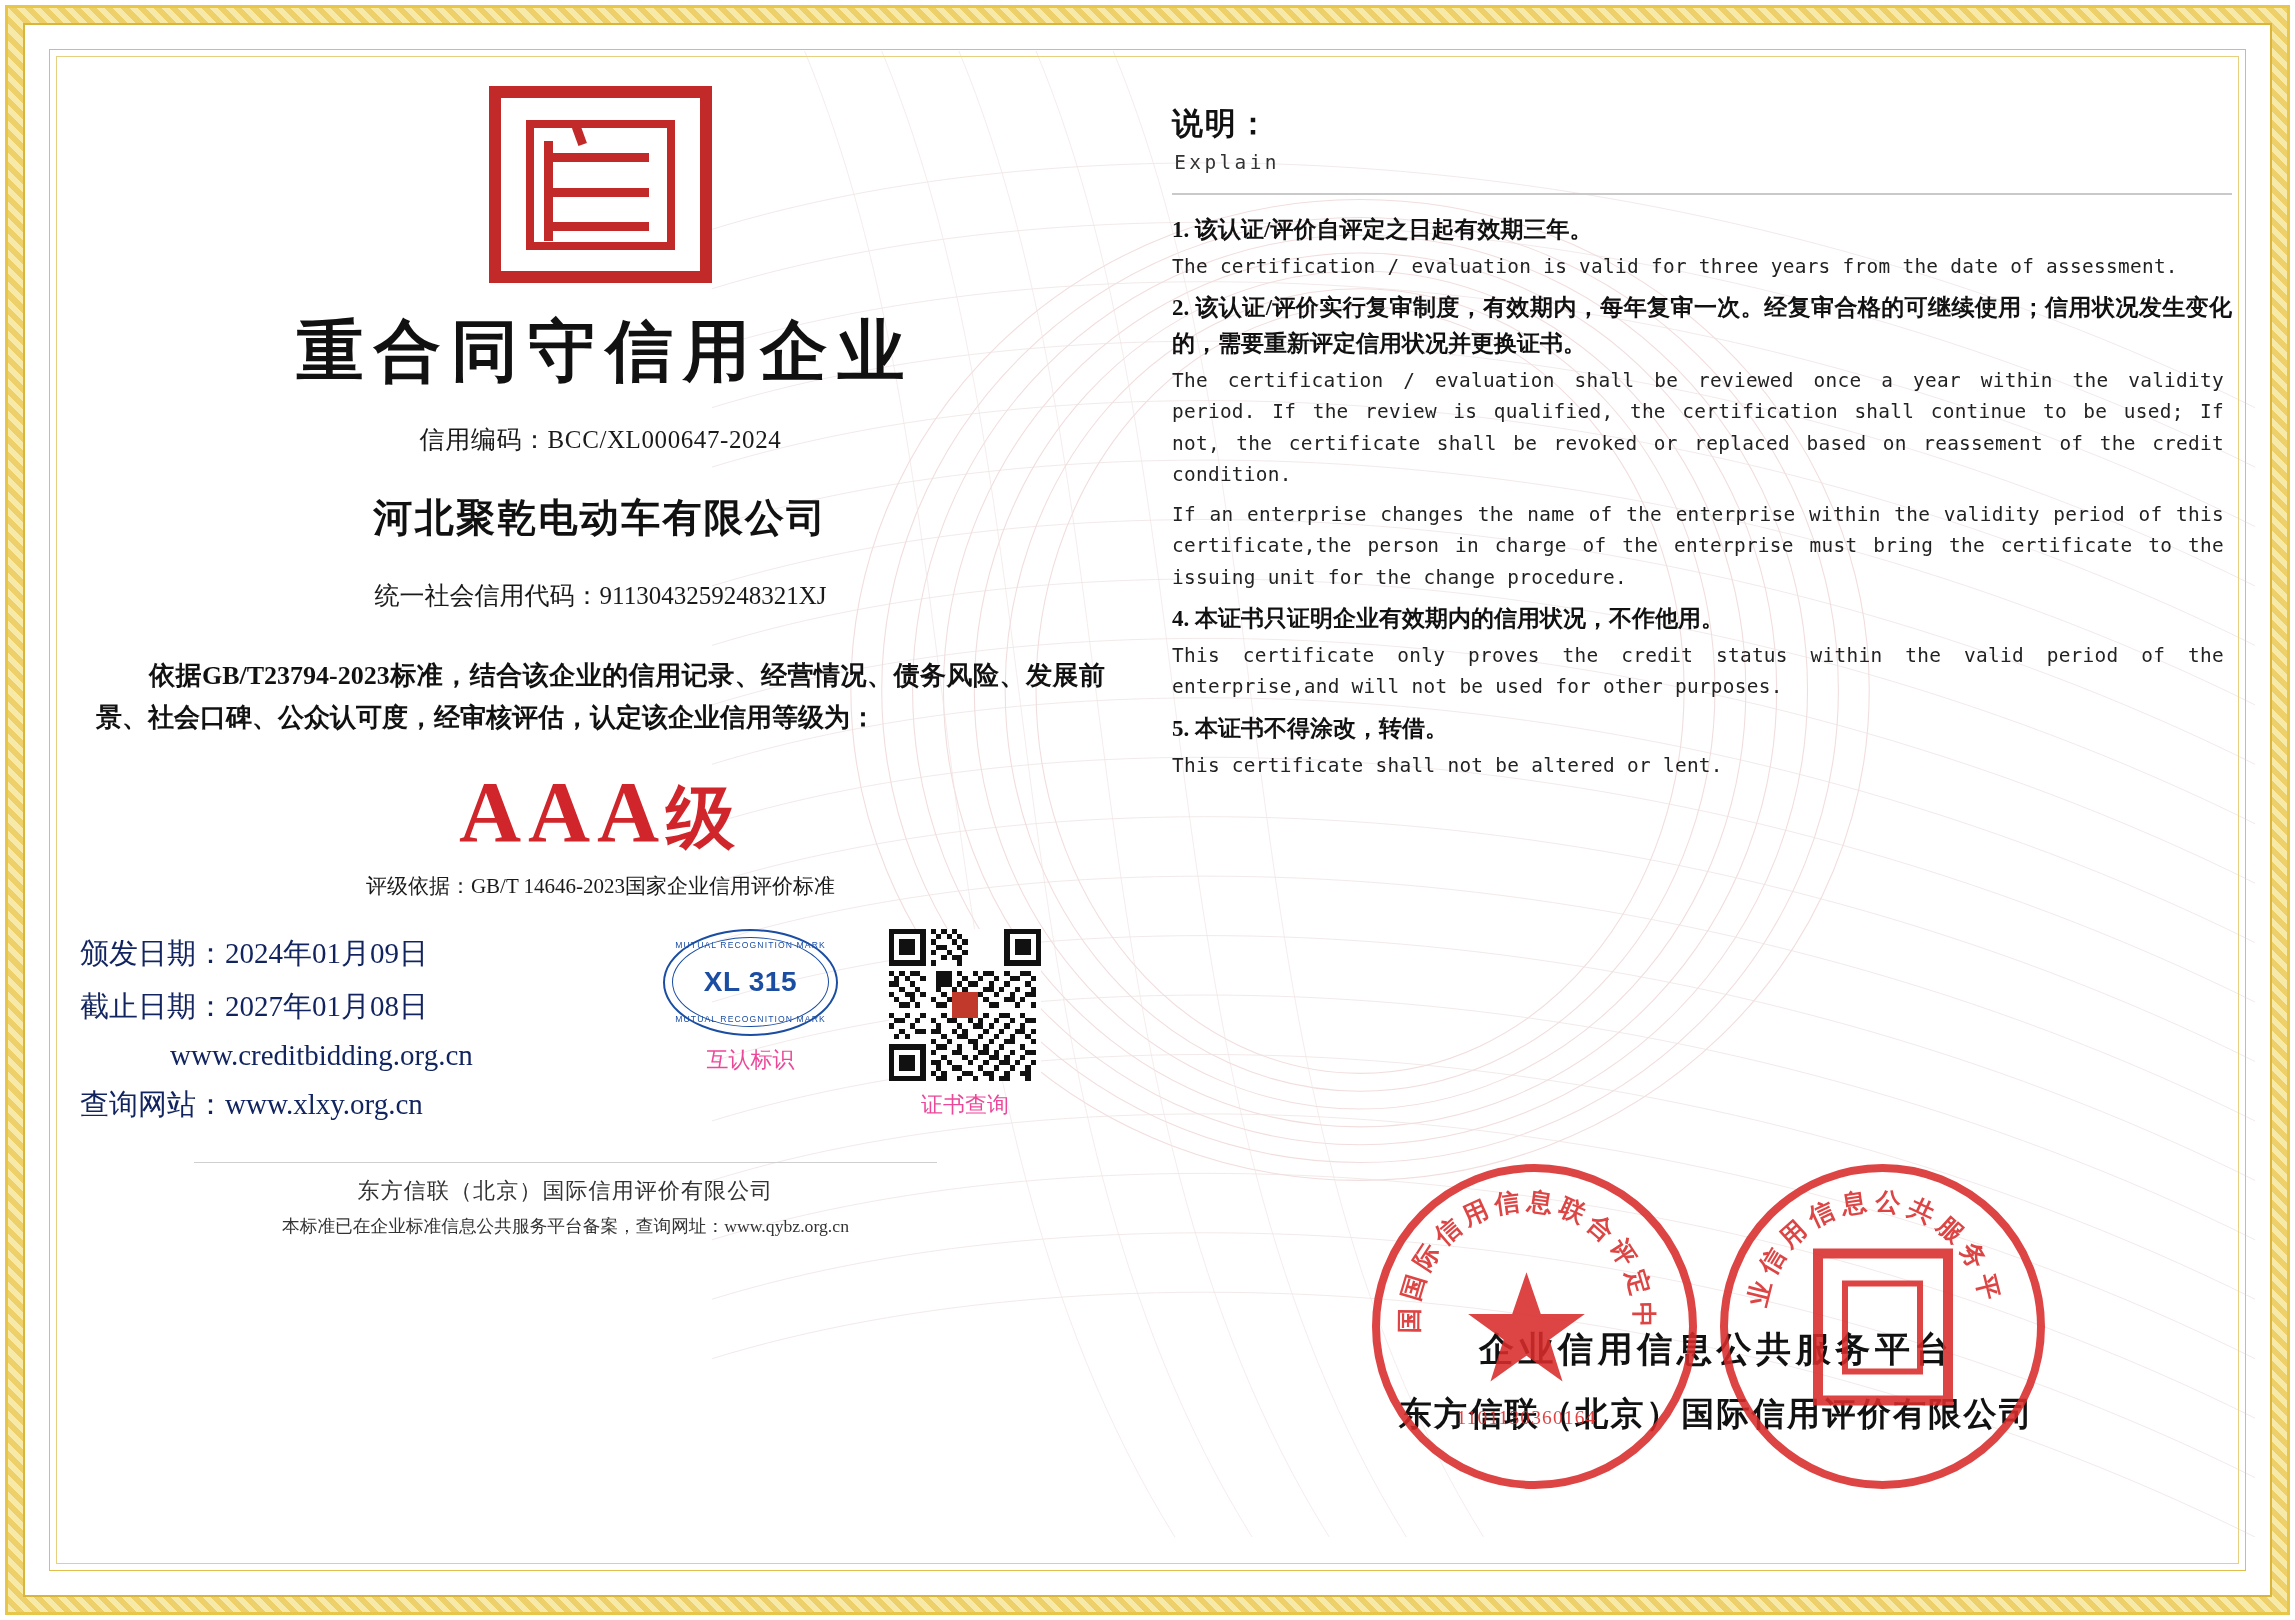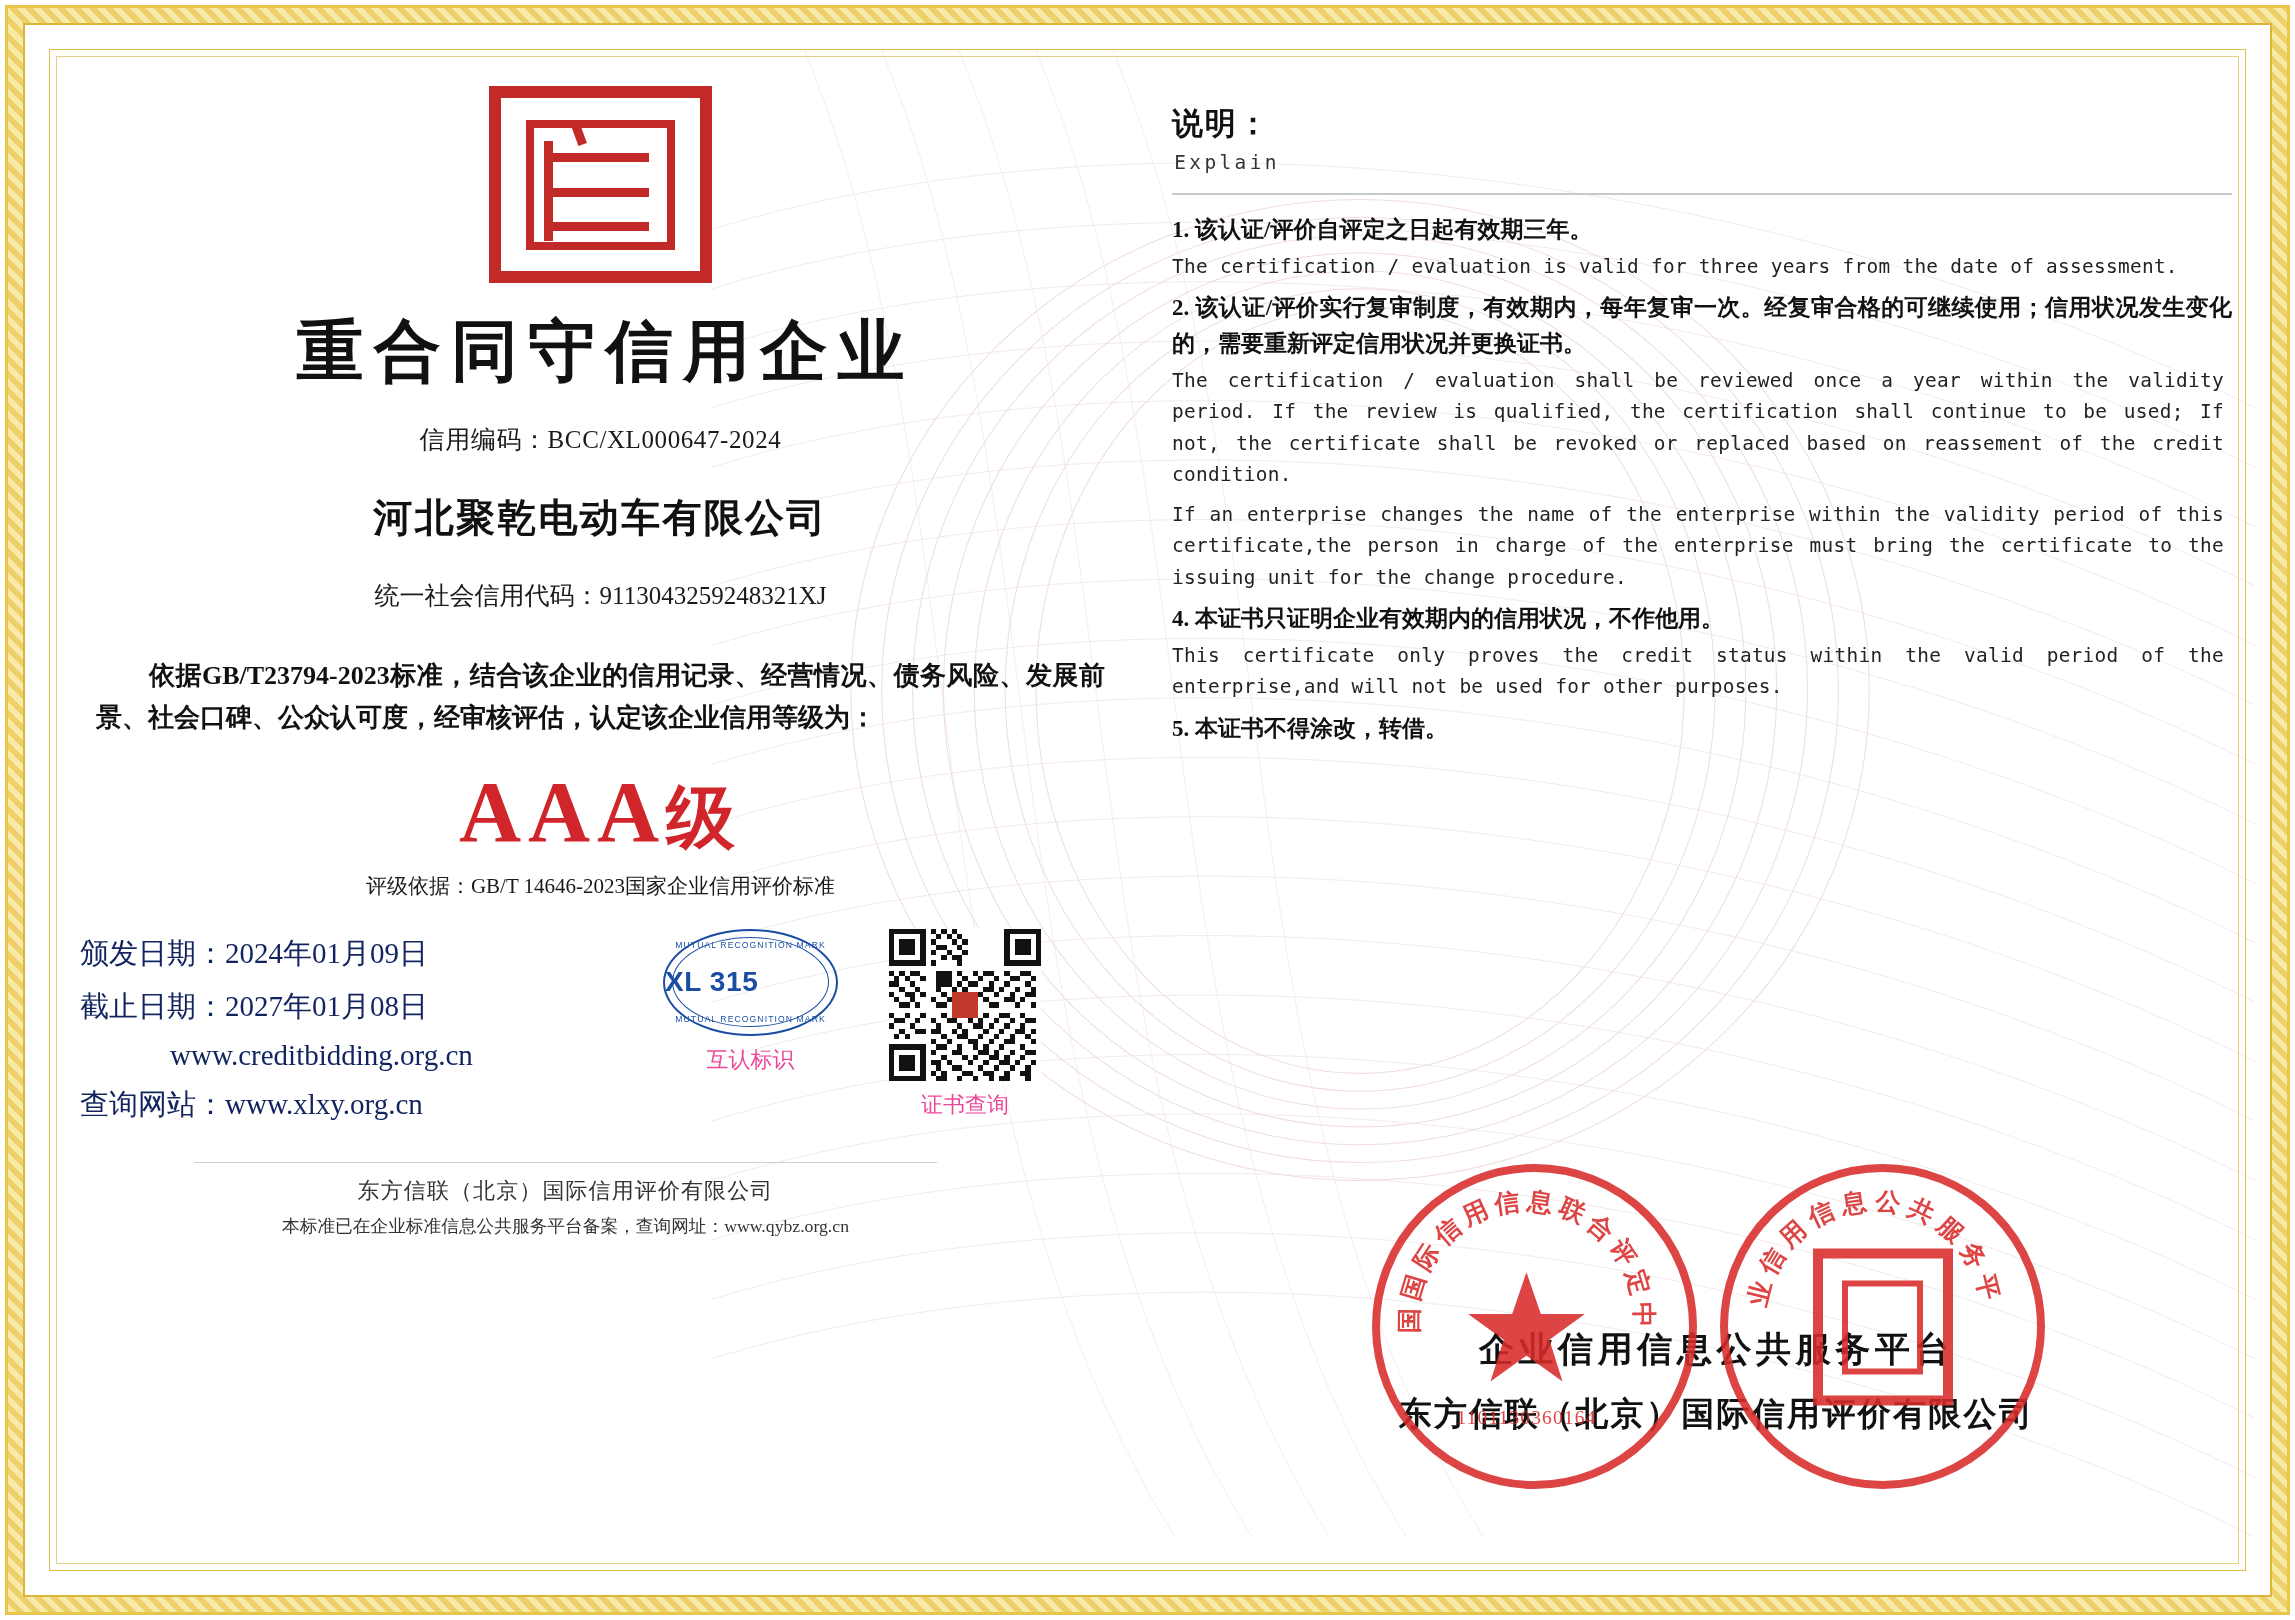--- a/index.html
+++ b/index.html
@@ -168,21 +168,21 @@
     gap:51px;
   }
   .badge{
     text-align:center;
   }
   .xl-oval{
     width:171px;height:103px;
     border:2.9px solid #1b4ea3;
     border-radius:50%;
     position:relative;
-    display:flex;align-items:center;justify-content:flex-start;
+    display:flex;align-items:center;justify-content:center;
     margin-bottom:9.1px;
   }
   .xl-oval .ring{
     position:absolute;left:6.9px;top:6.3px;right:6.9px;bottom:6.3px;
     border:1.7px solid #1b4ea3;border-radius:50%;
   }
   .xl-oval .xltext{
     color:#1b4ea3;font-weight:bold;font-size:28px;letter-spacing:0.6px;
     font-family:"Liberation Sans", sans-serif;
   }
@@ -606,20 +606,21 @@
       </div>
       <div>
         <p class="item-en">If an enterprise changes the name of the enterprise within the validity period of this certificate,the person in charge of the enterprise must bring the certificate to the issuing unit for the change procedure.</p>
       </div>
       <div>
         <p class="item-cn">4. 本证书只证明企业有效期内的信用状况，不作他用。</p>
         <p class="item-en">This certificate only proves the credit status within the valid period of the enterprise,and will not be used for other purposes.</p>
       </div>
       <div>
         <p class="item-cn">5. 本证书不得涂改，转借。</p>
+        <p class="item-en">This certificate shall not be altered or lent.</p>
       </div>
 
       <div class="platform">
         <div class="plat-line1">企业信用信息公共服务平台</div>
         <div class="plat-line2">东方信联（北京）国际信用评价有限公司</div>
       </div>
     </div>
   </div>
 
   <div class="stamp" id="stamp-left">

